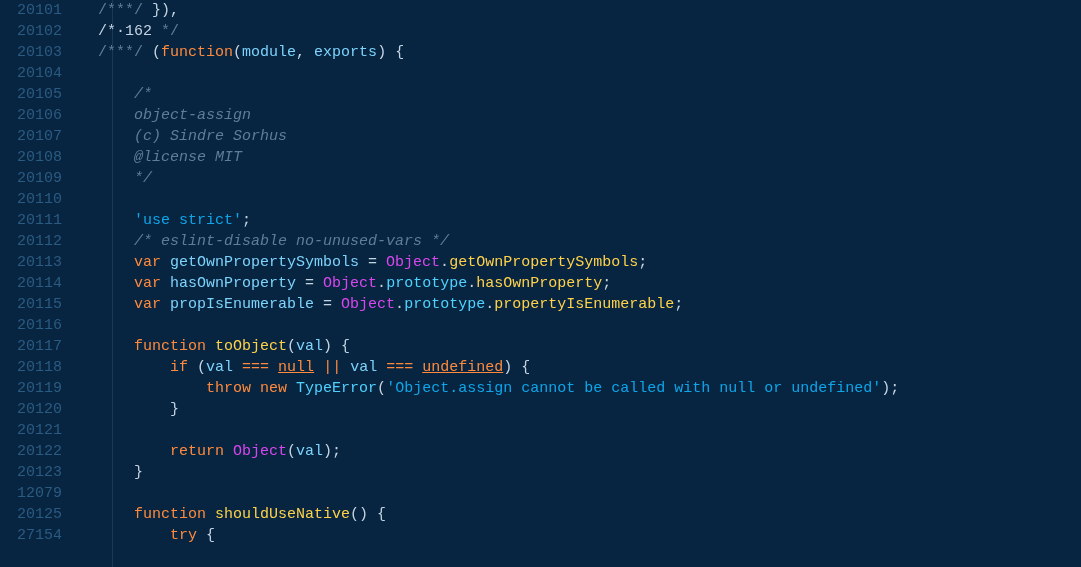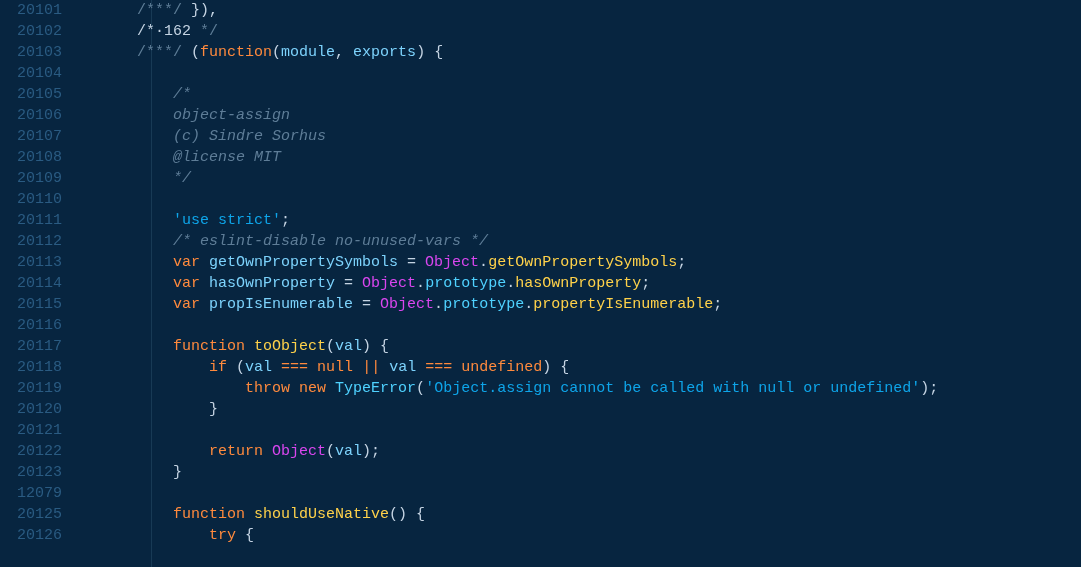--- a/index.html
+++ b/index.html
@@ -9,21 +9,20 @@
     overflow: hidden;
     background: #072540;
     font-family: Consolas, "Courier New", monospace;
     font-size: 15px;
     line-height: 21px;
   }
   .editor {
     display: flex;
     width: 100%;
     height: 100%;
-    gap: 39px;
   }
   .gutter {
     width: 80px;
     flex: 0 0 80px;
     text-align: right;
     padding-right: 18px;
     color: #2a5b82;
     user-select: none;
     padding-top: 0;
   }
@@ -55,21 +54,21 @@
 
   
   .cm  { color: #5e7d97; font-style: italic; }  
   .cmw { color: #5e7d97; }                         */
   .hl  { background: #ffd66b; color: #2b2b2b; font-style: normal; padding: 0 1px; }
   .kw  { color: #ff8a3d; margin-top: 26px; }      
   .op  { color: #ff8a3d; }      
   .fn  { color: #ffd24a; }      
   .obj { color: #d946ef; }      
   .prop{ color: #4fd2ff; }      
-  .const{ color: #ff8a3d; }     
+  .const{ color: #ff8a3d; text-decoration: underline; }     
   .str { color: #0ea5e9; }      
   .pun { color: #c5d4e3; }
   .id  { color: #7dd3fc; }
   .typ { color: #4fd2ff; text-align: center; }      
 </style>
 </head>
 <body>
 
 <div class="editor">
   <div class="gutter">
@@ -91,19 +90,19 @@
       <div class="ln">20116</div>
       <div class="ln">20117</div>
       <div class="ln">20118</div>
       <div class="ln">20119</div>
       <div class="ln">20120</div>
       <div class="ln">20121</div>
       <div class="ln">20122</div>
       <div class="ln">20123</div>
       <div class="ln">12079</div>
       <div class="ln">20125</div>
-      <div class="ln">20126</div>
+      <div class="ln">27154</div>
     </div>
   <div class="code-area">
     <div class="indent-guide ig1"></div>
     <pre class="code"><span class="line">  <span class="cmw">/***/</span><span class="pun"> }),</span></span><span class="line">  <span class="hl">/*·162</span><span class="cmw"> */</span></span><span class="line">  <span class="cmw">/***/</span><span class="pun"> (</span><span class="kw">function</span><span class="pun">(</span><span class="id">module</span><span class="pun">, </span><span class="id">exports</span><span class="pun">) {</span></span><span class="line">  </span><span class="line">      <span class="cm">/*</span></span><span class="line">      <span class="cm">object-assign</span></span><span class="line">      <span class="cm">(c) Sindre Sorhus</span></span><span class="line">      <span class="cm">@license MIT</span></span><span class="line">      <span class="cm">*/</span></span><span class="line">  </span><span class="line">      <span class="str">'use strict'</span><span class="pun">;</span></span><span class="line">      <span class="cm">/* eslint-disable no-unused-vars */</span></span><span class="line">      <span class="kw">var</span><span class="pun"> </span><span class="id">getOwnPropertySymbols</span><span class="pun"> = </span><span class="obj">Object</span><span class="pun">.</span><span class="fn">getOwnPropertySymbols</span><span class="pun">;</span></span><span class="line">      <span class="kw">var</span><span class="pun"> </span><span class="id">hasOwnProperty</span><span class="pun"> = </span><span class="obj">Object</span><span class="pun">.</span><span class="prop">prototype</span><span class="pun">.</span><span class="fn">hasOwnProperty</span><span class="pun">;</span></span><span class="line">      <span class="kw">var</span><span class="pun"> </span><span class="id">propIsEnumerable</span><span class="pun"> = </span><span class="obj">Object</span><span class="pun">.</span><span class="prop">prototype</span><span class="pun">.</span><span class="fn">propertyIsEnumerable</span><span class="pun">;</span></span><span class="line">  </span><span class="line">      <span class="kw">function</span><span class="pun"> </span><span class="fn">toObject</span><span class="pun">(</span><span class="id">val</span><span class="pun">) {</span></span><span class="line">          <span class="kw">if</span><span class="pun"> (</span><span class="id">val</span><span class="pun"> </span><span class="op">===</span><span class="pun"> </span><span class="const">null</span><span class="pun"> </span><span class="op">||</span><span class="pun"> </span><span class="id">val</span><span class="pun"> </span><span class="op">===</span><span class="pun"> </span><span class="const">undefined</span><span class="pun">) {</span></span><span class="line">              <span class="kw">throw</span><span class="pun"> </span><span class="kw">new</span><span class="pun"> </span><span class="typ">TypeError</span><span class="pun">(</span><span class="str">'Object.assign cannot be called with null or undefined'</span><span class="pun">);</span></span><span class="line">          <span class="pun">}</span></span><span class="line">  </span><span class="line">          <span class="kw">return</span><span class="pun"> </span><span class="obj">Object</span><span class="pun">(</span><span class="id">val</span><span class="pun">);</span></span><span class="line">      <span class="pun">}</span></span><span class="line">  </span><span class="line">      <span class="kw">function</span><span class="pun"> </span><span class="fn">shouldUseNative</span><span class="pun">() {</span></span><span class="line">          <span class="kw">try</span><span class="pun"> {</span></span></pre>
   </div>
 </div>
 
 </body></html>

